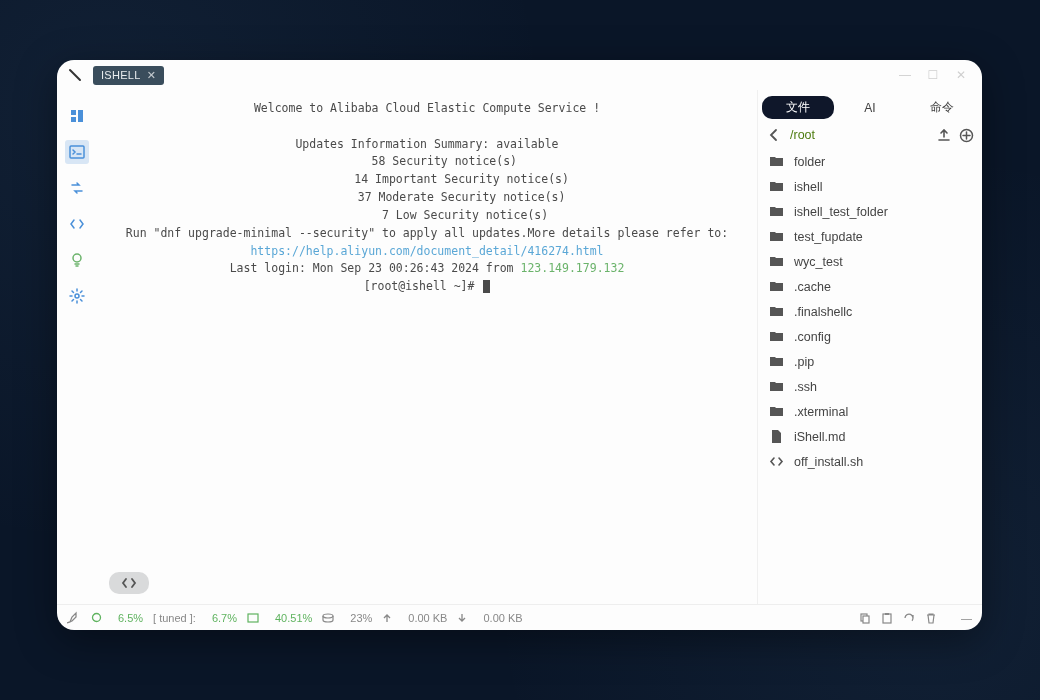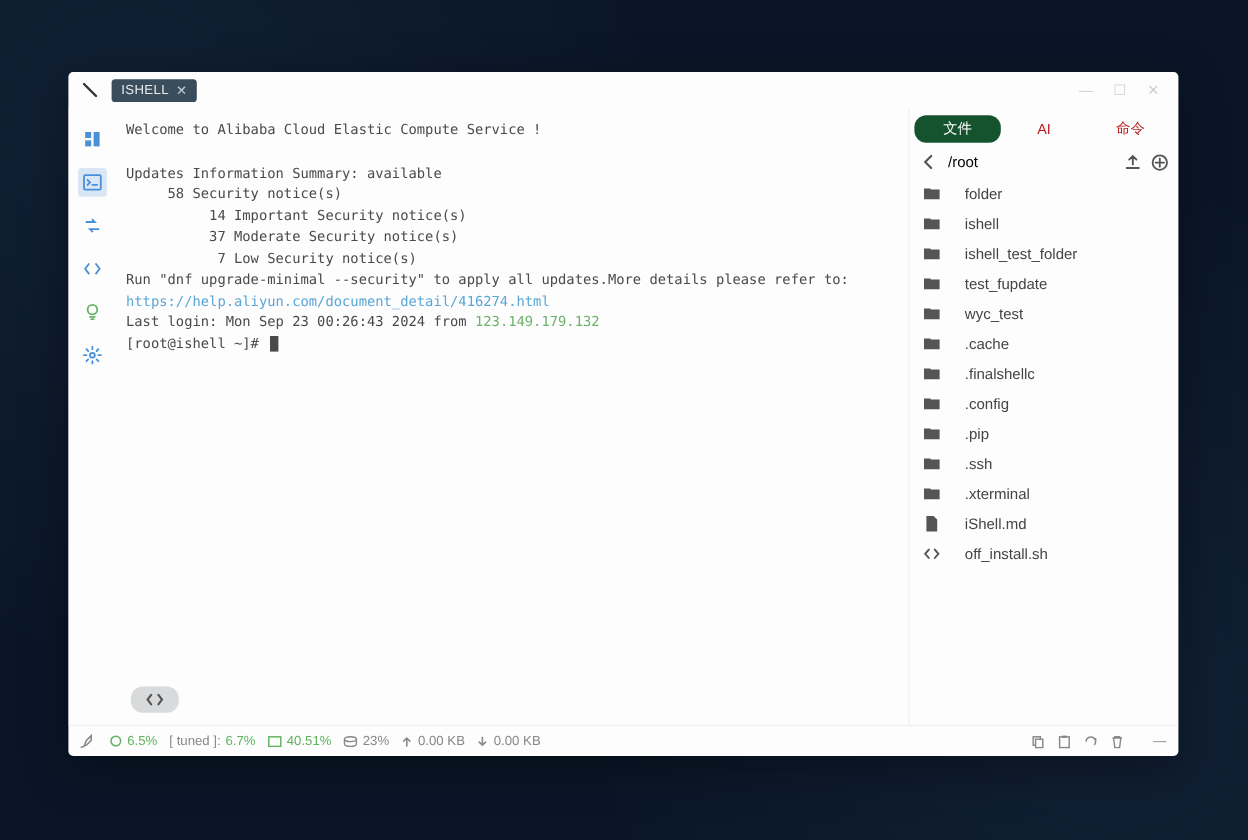--- a/index.html
+++ b/index.html
@@ -19,21 +19,21 @@
       radial-gradient(circle at 90% 85%, rgba(100,150,200,0.08) 0%, transparent 40%);
     pointer-events: none;
   }
   .app-window {
     position: absolute;
     left: 57px;
     top: 60px;
     width: 925px;
     height: 570px;
     background: #fdfdfd;
-    border-radius: 4px;
+    border-radius: 17px;
     overflow: hidden;
     display: flex;
     flex-direction: column;
     box-shadow: 0 10px 40px rgba(0,0,0,0.4);
   }
   .titlebar {
     height: 30px;
     display: flex;
     align-items: center;
     padding: 0 6px;
@@ -89,20 +89,21 @@
   }
   .terminal {
     flex: 1;
     padding: 10px 8px;
     font-family: "Consolas", "Menlo", monospace;
     font-size: 11.5px;
     line-height: 1.55;
     color: #4a4a4a;
     white-space: pre;
     overflow: hidden;
+    text-align: center;
   }
   .term-link { color: #5aa7d6; }
   .term-ip { color: #6bb36b; }
   .term-cursor {
     display: inline-block;
     width: 7px; height: 13px;
     background: #4a4a4a;
     vertical-align: text-bottom;
     margin-left: 2px;
   }
@@ -126,65 +127,65 @@
   .right-tabs {
     display: flex;
     align-items: center;
     padding: 6px 4px 4px;
     gap: 0;
     font-size: 12px;
   }
   .rtab {
     flex: 1;
     text-align: center;
-    color: #b91c1c;
+    color: #404040;
     padding: 3px 0;
     cursor: pointer;
   }
   .rtab.active {
-    background: #14532d;
+    background: #0f172a;
     color: #fff;
     border-radius: 10px;
   }
   .path-row {
     display: flex;
     align-items: center;
     padding: 4px 8px;
     gap: 8px;
     font-size: 12.5px;
-    color: #000000;
+    color: #4d7c0f;
   }
   .path-row .spacer { flex: 1; }
   .path-icon { cursor: pointer; color: #555; display:flex; }
   .file-list {
     flex: 1;
     overflow-y: auto;
     padding: 2px 0;
   }
   .file-row {
     display: flex;
     align-items: center;
-    gap: 20px;
+    gap: 10px;
     padding: 5px 10px;
     font-size: 12.5px;
     color: #444;
     cursor: pointer;
   }
   .file-icon { width: 16px; color: #555; display:flex; align-items:center; justify-content:center; }
   .statusbar {
     height: 26px;
     border-top: 1px solid #eee;
     display: flex;
     align-items: center;
     padding: 0 10px;
     font-size: 11px;
     color: #888;
     gap: 10px;
   }
-  .stat { display: flex; align-items: center; gap: 4px; }
+  .stat { display: flex; align-items: center; gap: 16px; }
   .stat-green { color: #5fb35f; }
   .sb-spacer { flex: 1; }
   .sb-icon { cursor: pointer; color: #888; }
   svg { display: block; }
 </style>
 </head>
 <body>
 
 <div class="bg-hex"></div>
 

